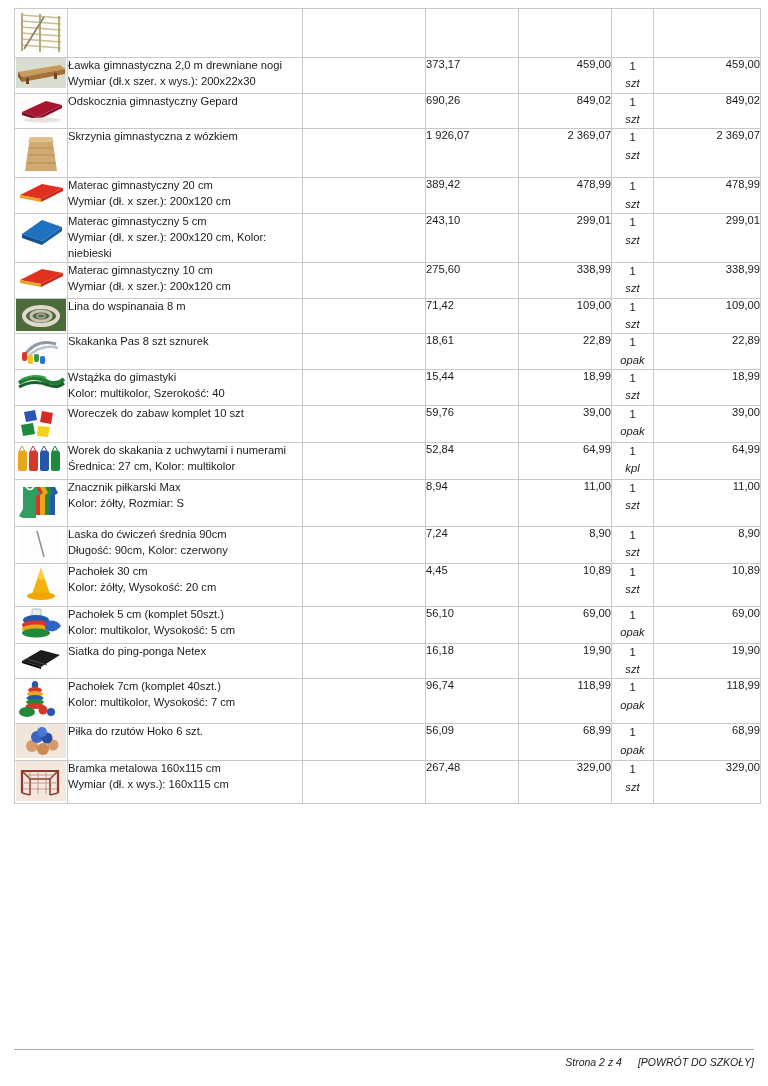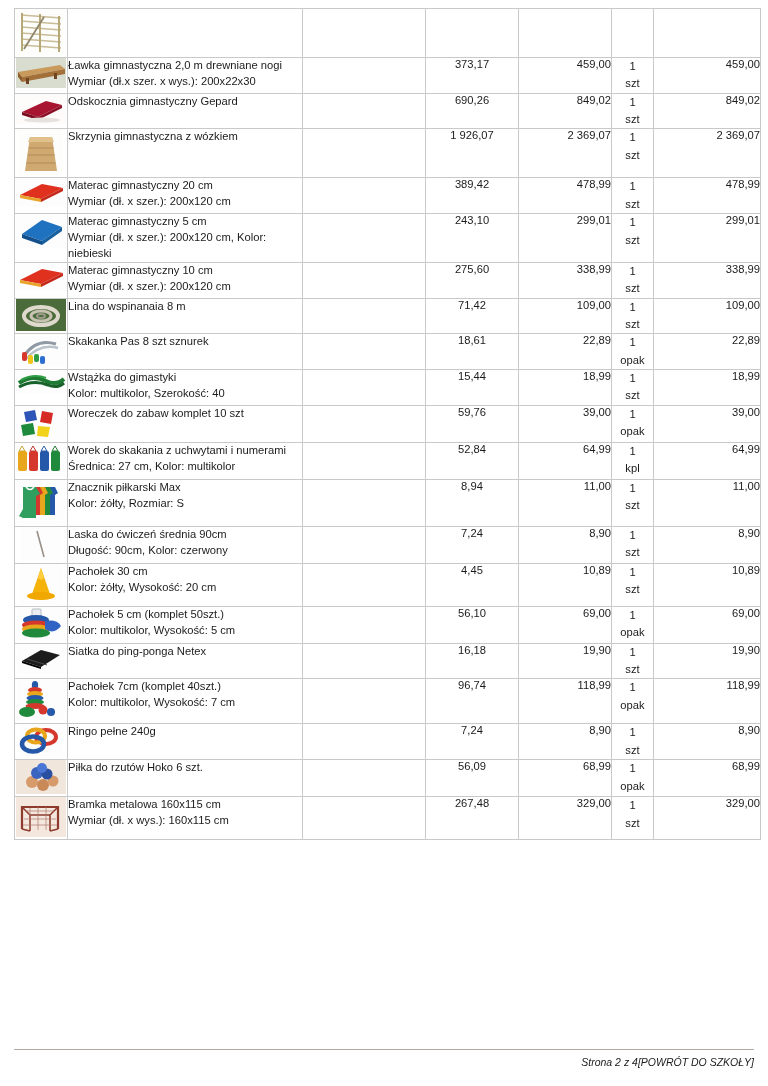--- a/index.html
+++ b/index.html
@@ -49,21 +49,21 @@
     width: 234px;
     padding: 6px 6px 8px 6px;
     line-height: 1.42;
     vertical-align: top;
   }
   td.c-blank {
     width: 122px;
   }
   td.c-net {
     width: 92px;
-    text-align: center;
+    text-align: left;
     padding: 6px 7px 8px 4px;
     white-space: nowrap;
   }
   td.c-gross {
     width: 92px;
     text-align: right;
     padding: 6px 7px 8px 4px;
     white-space: nowrap;
   }
   td.c-qty {
@@ -74,21 +74,21 @@
   }
   td.c-total {
     width: 106px;
     text-align: right;
     padding: 6px 8px 8px 4px;
     white-space: nowrap;
   }
   .prod-title { display: block; }
   .prod-desc  { display: block; }
   .qty-num  { display: block; }
-  .qty-unit { display: block; }
+  .qty-unit { display: block; font-style: italic; }
 
   
   .thumb {
     display: inline-block;
     position: relative;
     overflow: hidden;
     line-height: 0;
   }
   .thumb svg { display: block; }
 
@@ -99,21 +99,21 @@
     right: 14px;
     bottom: 16px;
     border-top: 1px solid #b4a9a2;
     padding-top: 6px;
     text-align: right;
     font-size: 10.5px;
     font-style: italic;
     font-family: "Liberation Sans", "DejaVu Sans", sans-serif;
     color: #1b1b1b;
   }
-  .footer .page-num { }
+  .footer .page-num { margin-right: 16px; }
 </style>
 </head>
 <body>
 
 <div class="page">
 
   <table class="pricelist">
     <tbody>
         <tr>
           <td class="c-img"><span class="thumb"><svg width="50" height="46" viewBox="0 0 50 46">
@@ -496,39 +496,20 @@
           <td class="c-blank"></td>
           <td class="c-net">96,74</td>
           <td class="c-gross">118,99</td>
           <td class="c-qty">
             <span class="qty-num">1</span>
             <span class="qty-unit">opak</span>
           </td>
           <td class="c-total">118,99</td>
         </tr>
         <tr>
-          <td class="c-img"><span class="thumb"><svg width="44" height="32" viewBox="0 0 44 32">
-      <rect width="44" height="32" fill="#fdfdfd"></rect>
-      <ellipse cx="27" cy="13" rx="10" ry="7" fill="none" stroke="#d6372c" stroke-width="4"></ellipse>
-      <ellipse cx="17" cy="12" rx="9" ry="6.5" fill="none" stroke="#e8a61c" stroke-width="4"></ellipse>
-      <ellipse cx="14" cy="20" rx="11" ry="7.5" fill="none" stroke="#2558a8" stroke-width="4.5"></ellipse>
-    </svg></span></td>
-          <td class="c-name">
-            <span class="prod-title">Ringo pełne 240g</span>
-          </td>
-          <td class="c-blank"></td>
-          <td class="c-net">7,24</td>
-          <td class="c-gross">8,90</td>
-          <td class="c-qty">
-            <span class="qty-num">1</span>
-            <span class="qty-unit">szt</span>
-          </td>
-          <td class="c-total">8,90</td>
-        </tr>
-        <tr>
           <td class="c-img"><span class="thumb"><svg width="50" height="34" viewBox="0 0 50 34">
       <rect width="50" height="34" fill="#f0e6dc"></rect>
       <circle cx="16" cy="22" r="6" fill="#d79a6a"></circle>
       <circle cx="27" cy="25" r="6" fill="#c98a57"></circle>
       <circle cx="37" cy="21" r="5.5" fill="#d79a6a"></circle>
       <circle cx="21" cy="13" r="6" fill="#3a64c0"></circle>
       <circle cx="31" cy="14" r="5.5" fill="#2a4fa0"></circle>
       <circle cx="26" cy="8" r="5" fill="#4a77d6"></circle>
     </svg></span></td>
           <td class="c-name">

